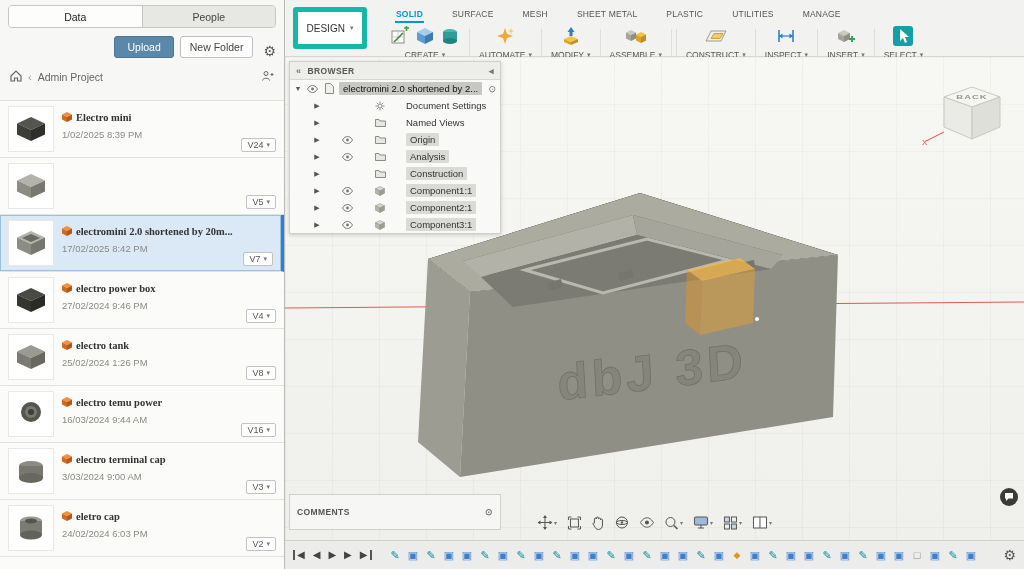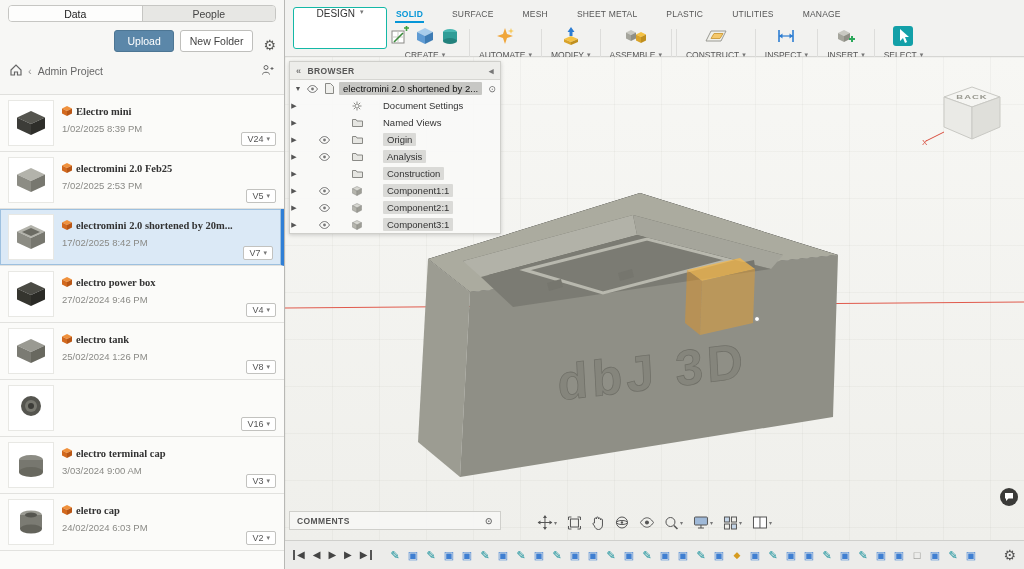--- a/index.html
+++ b/index.html
@@ -2,21 +2,21 @@
 <html><head>
 <meta charset="utf-8">
 <style>
   * { margin:0; padding:0; box-sizing:border-box; }
   html,body { width:1024px; height:569px; overflow:hidden; }
   body { font-family:"Liberation Sans", sans-serif; background:#e8e8e6; }
   .app { width:1024px; height:569px; display:flex; overflow:hidden; }
 
   
   .data-panel { width:285px; min-width:285px; height:100%; background:#f7f7f5; border-right:1px solid #b8b8b5; display:flex; flex-direction:column; }
-  .dp-tabs { display:flex; margin:5px 8px 4px; border:1px solid #c6c6c3; border-radius:4px; overflow:hidden; height:17px;justify-content:flex-end; }
+  .dp-tabs { display:flex; margin:5px 8px 4px; border:1px solid #c6c6c3; border-radius:4px; overflow:hidden; height:23px;justify-content:flex-end; }
   .dp-tab { flex:1; font-size:10.5px; color:#444; background:#e7e7e4; border:none; font-family:inherit; cursor:pointer; }
   .dp-tab.active { background:#fdfdfc; color:#222; }
   .dp-tab + .dp-tab { border-left:1px solid #c6c6c3; }
   .dp-actions { display:flex; align-items:flex-end; justify-content:flex-end; gap:6px; padding:4px 8px 6px; }
   .upload-btn { background:#5b87a9; border:1px solid #4d7694; color:#fff; font-size:10.5px; padding:4px 12px; border-radius:3px; font-family:inherit; cursor:pointer; }
   .newfolder-btn { background:#fff; border:1px solid #bfbfbc; color:#444; font-size:10.5px; padding:4px 9px; border-radius:3px; font-family:inherit; cursor:pointer; }
   .dp-gear { font-size:14px; color:#5a5a57; margin-left:4px; cursor:pointer; line-height:1; }
   .dp-breadcrumb { display:flex; align-items:center; gap:6px; padding:6px 10px; font-size:10.5px; color:#666; }
   .bc-chev { color:#999; font-size:11px; }
   .bc-spacer { flex:1; }
@@ -29,21 +29,21 @@
   .file-name { font-size:10.5px; font-weight:bold; color:#333; white-space:nowrap; overflow:hidden; text-overflow:ellipsis; max-width:165px;font-family:Liberation Serif, serif; }
   .file-date { font-size:9.5px; color:#8a8a86; margin-top:3px; }
   .ver-badge { position:absolute; right:8px; bottom:5px; border:1px solid #c2c2bf; background:#fff; font-size:9px; color:#555; padding:1px 5px; border-radius:2px; display:flex; align-items:center; gap:3px; cursor:pointer; }
   .caret7 { font-size:7px; color:#777; }
 
   
   .main { flex:1; display:flex; flex-direction:column; overflow:hidden; }
 
   
   .toolbar { height:57px; min-height:57px; background:#f2f2f0; border-bottom:1px solid #d6d6d3; position:relative; }
-  .design-dd { position:absolute; left:8px; top:7px; width:94px; height:42px; background:#fff; border:1px solid #14b8a6; border-radius:3px; display:flex; align-items:flex-start; justify-content:center; gap:5px; font-size:10px; color:#333; cursor:pointer; }
+  .design-dd { position:absolute; left:8px; top:7px; width:74px; height:42px; background:#fff; border:5px solid #14b8a6; border-radius:3px; display:flex; align-items:center; justify-content:center; gap:5px; font-size:10px; color:#333; cursor:pointer; }
   .ribbon { margin-left:98px; height:100%; display:flex; flex-direction:column;margin-top:8px; }
   .ribbon-tabs { display:flex; gap:27px; height:15px; align-items:flex-end; padding-left:12px; }
   .rtab { font-size:8.5px; color:#555; letter-spacing:.2px; padding:0 1px 2px; border-bottom:2px solid transparent; cursor:pointer; white-space:nowrap; }
   .rtab.active { color:#0696d7; border-color:#0696d7; font-weight:bold; }
   .ribbon-groups { flex:1; display:flex; align-items:stretch; padding-top:2px; }
   .rgroup { display:flex; flex-direction:column; align-items:center; justify-content:space-between; padding:1px 7px 4px; cursor:pointer; }
   .rg-icons { display:flex; gap:5px; align-items:center; height:24px; }
   .rg-label { font-size:8.5px; color:#555; display:flex; align-items:center; gap:3px; white-space:nowrap; }
   .rdiv { width:1px; background:#dddddb; margin:4px 2px; }
 
@@ -55,34 +55,34 @@
       linear-gradient(#f7f7f4, #efefeb);
   }
   .scene { position:absolute; inset:0; }
 
   
   .browser-panel { position:absolute; left:4px; top:4px; width:212px; background:rgba(249,249,247,0.93); border:1px solid #cfcfcb; box-shadow:0 1px 4px rgba(0,0,0,0.18); }
   .br-head { height:18px; display:flex; align-items:center; gap:6px; padding:0 6px; background:#ededea; border-bottom:1px solid #d6d6d2; font-size:8.5px; font-weight:bold; color:#555; letter-spacing:.4px; }
   .br-head .hd-ic { color:#777; font-size:9px; cursor:pointer; }
   .br-head .sp { flex:1; }
   .br-row { display:flex; align-items:center; gap:4px; height:17px; padding:0 4px; font-size:9.5px; color:#333; cursor:pointer; }
-  .br-row.child { padding-left:0;gap:20px; }
+  .br-row.child { padding-left:23px;gap:20px; }
   .br-caret { width:8px; color:#555; font-size:7px; text-align:center; }
   .br-eye { width:13px; display:flex; justify-content:center; }
   .br-eye.empty { visibility:hidden; }
   .br-ic { width:12px; display:flex; justify-content:center; }
   .chip { background:#dadad7; padding:0 4px; border-radius:1px; line-height:13px; white-space:nowrap; overflow:hidden; text-overflow:ellipsis; max-width:150px; }
   .chip.root { background:#c7c7c4; color:#111; }
   .br-radio { margin-left:auto; font-size:9px; color:#666; }
 
   
   .viewcube { position:absolute; right:12px; top:20px; cursor:pointer; }
 
   
-  .comments-bar { position:absolute; left:4px; bottom:10px; width:212px; height:19px; background:rgba(246,246,244,0.95); border:1px solid #cfcfcb; display:flex; align-items:center; justify-content:space-between; padding:8px 7px; font-size:8.5px; font-weight:bold; color:#555; letter-spacing:.4px; cursor:pointer; }
+  .comments-bar { position:absolute; left:4px; bottom:10px; width:212px; height:19px; background:rgba(246,246,244,0.95); border:1px solid #cfcfcb; display:flex; align-items:center; justify-content:space-between; padding:17px 7px; font-size:8.5px; font-weight:bold; color:#555; letter-spacing:.4px; cursor:pointer; }
   .cb-ic { color:#777; font-size:9px; }
 
   
   .navbar { position:absolute; left:50%; transform:translateX(-50%); bottom:10px; display:flex; align-items:center; gap:10px; }
   .nv { display:flex; align-items:center; gap:2px; cursor:pointer; }
   .nv .caret7 { font-size:6px; }
 
   .chat-bubble { position:absolute; right:6px; bottom:34px; width:18px; height:18px; border-radius:50%; background:#3a3a38; display:flex; align-items:center; justify-content:center; cursor:pointer; }
 
   
@@ -162,31 +162,20 @@
       </div>
 
       <div class="file-item">
         <div class="thumb">
           <svg width="34" height="30" viewBox="0 0 34 30">
               <polygon points="17,3 31,9.5 17,16 3,9.5" fill="#b3b3ab"></polygon>
               <polygon points="3,9.5 17,16 17,27 3,20.5" fill="#8c8c84"></polygon>
               <polygon points="31,9.5 17,16 17,27 31,20.5" fill="#77776f"></polygon>
             </svg>
         </div>
-        <div class="file-info">
-          <div class="file-name-row">
-            <span><svg width="10" height="10" viewBox="0 0 10 10">
-                  <polygon points="5,0 10,2.5 5,5 0,2.5" fill="#f0913c"></polygon>
-                  <polygon points="0,2.5 5,5 5,10 0,7.5" fill="#d2691e"></polygon>
-                  <polygon points="10,2.5 5,5 5,10 10,7.5" fill="#b85615"></polygon>
-                </svg></span>
-            <span class="file-name">electromini 2.0 Feb25</span>
-          </div>
-          <div class="file-date">7/02/2025 2:53 PM</div>
-        </div>
         <div class="ver-badge">
             <span>V5</span>
             <span class="caret7">▾</span>
           </div>
       </div>
 
       <div class="file-item selected">
         <div class="thumb">
           <svg width="34" height="30" viewBox="0 0 34 30">
               <polygon points="17,3 31,9.5 17,16 3,9.5" fill="#b3b3ab"></polygon>
@@ -262,20 +251,31 @@
           </div>
       </div>
 
       <div class="file-item">
         <div class="thumb">
           <svg width="34" height="30" viewBox="0 0 34 30">
               <circle cx="17" cy="13" r="10" fill="#55554f"></circle>
               <circle cx="17" cy="13" r="6" fill="#77776f"></circle>
               <circle cx="17" cy="13" r="3" fill="#3c3c38"></circle>
             </svg>
+        </div>
+        <div class="file-info">
+          <div class="file-name-row">
+            <span><svg width="10" height="10" viewBox="0 0 10 10">
+                  <polygon points="5,0 10,2.5 5,5 0,2.5" fill="#f0913c"></polygon>
+                  <polygon points="0,2.5 5,5 5,10 0,7.5" fill="#d2691e"></polygon>
+                  <polygon points="10,2.5 5,5 5,10 10,7.5" fill="#b85615"></polygon>
+                </svg></span>
+            <span class="file-name">electro temu power</span>
+          </div>
+          <div class="file-date">16/03/2024 9:44 AM</div>
         </div>
         <div class="ver-badge">
             <span>V16</span>
             <span class="caret7">▾</span>
           </div>
       </div>
 
       <div class="file-item">
         <div class="thumb">
           <svg width="34" height="30" viewBox="0 0 34 30">

